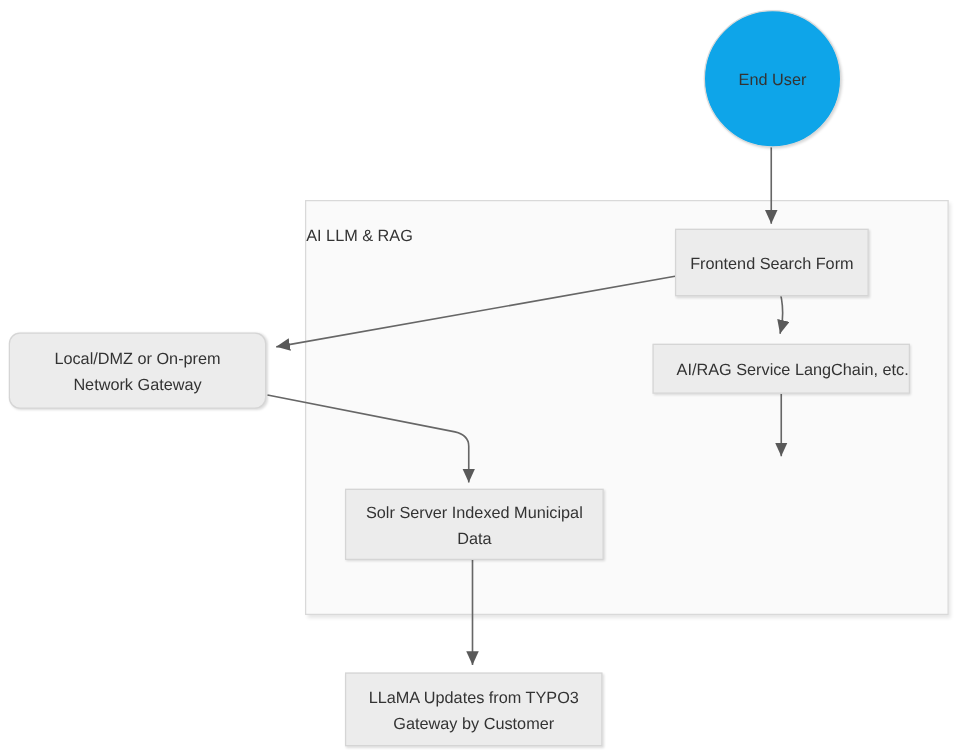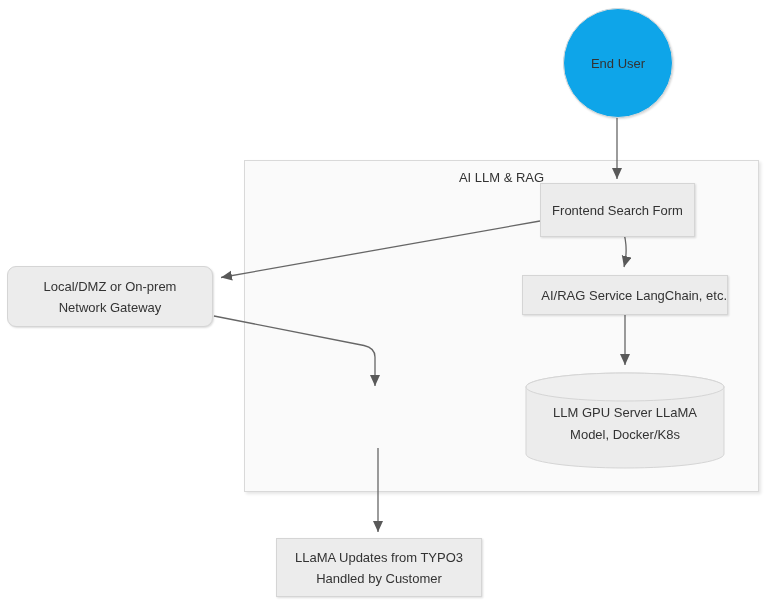--- a/index.html
+++ b/index.html
@@ -20,22 +20,22 @@
     position: absolute;
     left: 244px; top: 160px;
     width: 515px; height: 332px;
     background: #fafafa;
     border: 1px solid #d9d9d9;
     box-shadow: 2px 2px 3px rgba(0,0,0,0.10);
     z-index: 1;
   }
   .group-title {
     position: absolute;
-    top: 9px; left: 0; right: 0;
-    text-align: center;
+    top: 20px; left: 0; right: 0;
+    text-align: left;
     font-size: 13px;
     color: #333333;
     z-index: 1;
   }
   
   svg.edges {
     position: absolute;
     left: 0; top: 0;
     width: 768px; height: 605px;
     z-index: 2;
@@ -129,30 +129,24 @@
 
   <div class="node node-gateway">
     <span class="tline">Local/DMZ or On-prem</span>
     <span class="tline">Network Gateway</span>
   </div>
 
   <div class="node node-airag">
     <span>AI/RAG Service LangChain, etc.</span>
   </div>
 
+  <div class="node node-solr">
+    <span class="tline">Solr Server Indexed Municipal</span>
+    <span class="tline">Data</span>
+  </div>
 
-  <div class="node-llm">
-    <svg class="cyl-shape" viewBox="0 0 200 97">
-      <path d="M 1 15 A 99 14 0 0 1 199 15 L 199 82 A 99 14 0 0 1 1 82 Z" fill="#ececec" stroke="#d5d5d5" stroke-width="1"></path>
-      <ellipse cx="100" cy="15" rx="99" ry="14" fill="#efefef" stroke="#d5d5d5" stroke-width="1"></ellipse>
-    </svg>
-    <div class="cyl-label">
-      <span class="tline">LLM GPU Server LLaMA</span>
-      <span class="tline">Model, Docker/K8s</span>
-    </div>
-  </div>
 
   <div class="node node-typo3">
     <span class="tline">LLaMA Updates from TYPO3</span>
-    <span class="tline">Handled by Customer</span>
+    <span class="tline">Gateway by Customer</span>
   </div>
 
 </div>
 
 </body></html>

